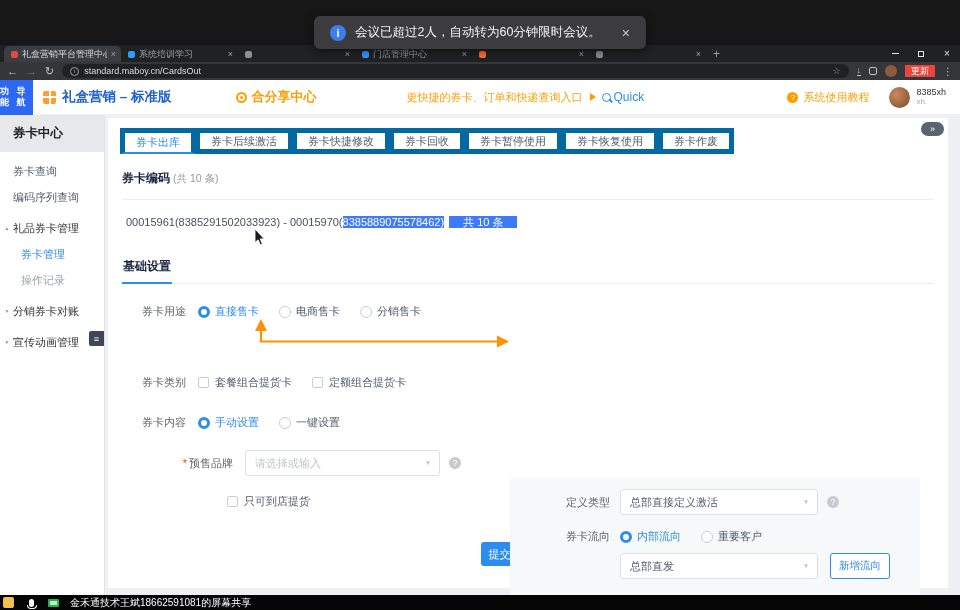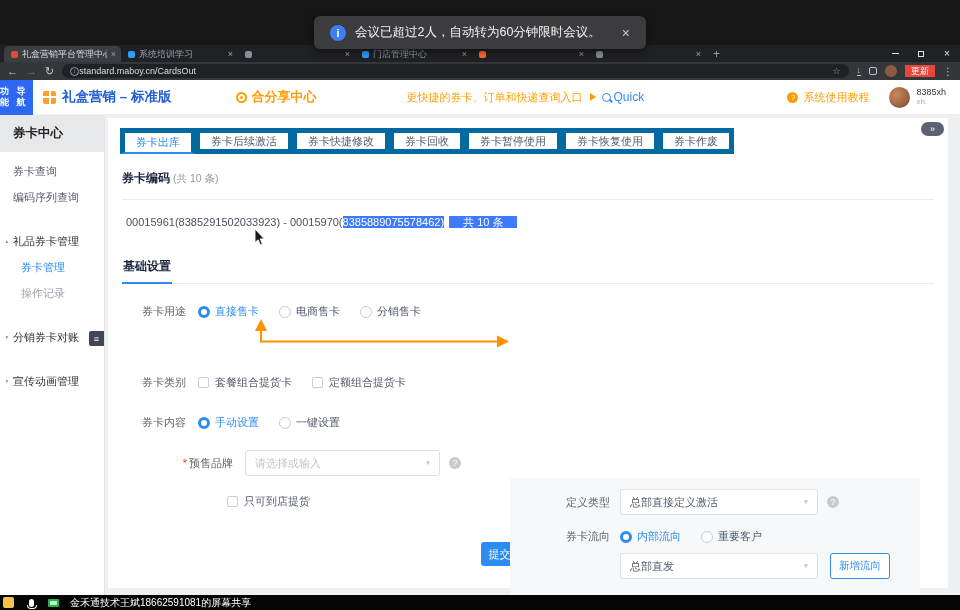--- a/index.html
+++ b/index.html
@@ -35,21 +35,21 @@
         color:#dfe1e4; font-size:10px; }
   .min-bar { width:7px; height:1px; background:#dfe1e4; }
   .max-box { width:6px; height:6px; border:1px solid #dfe1e4; }
 
   
   .toolbar { position:absolute; left:0; top:62px; width:960px; height:18px; background:#35363a;
              display:flex; align-items:center; padding:0 7px; gap:8px; }
   .ticon { color:#c2c5c9; font-size:11px; line-height:1; }
   .ticon.dim { color:#75777b; }
   .urlbar { flex:1; height:14px; background:#202124; border-radius:7px; display:flex;
-            align-items:center; padding:0 8px; }
+            align-items:center; gap:5px; padding:0 8px; }
   .site-i { width:9px; height:9px; border-radius:50%; border:1px solid #9aa0a6; color:#9aa0a6;
             font-size:6px; display:flex; align-items:center; justify-content:center; flex:none; }
   .url-text { color:#dadce0; font-size:9px; }
   .urlstar { margin-left:auto; color:#9aa0a6; font-size:9px; }
   .ticon-dl { color:#c2c5c9; font-size:9px; border-bottom:1px solid #c2c5c9; line-height:1; }
   .ext-box { width:8px; height:8px; border:1px solid #c2c5c9; border-radius:2px; }
   .avatar-sm { width:12px; height:12px; border-radius:50%; background:#8d5b3f; }
   .update-pill { background:#e8453c; color:#fff; font-size:9px; height:12px; border-radius:0;
                  display:flex; align-items:center; padding:0 6px; }
   .kebab { color:#c2c5c9; font-size:10px; }
@@ -90,21 +90,21 @@
 
   
   .workarea { position:absolute; left:0; top:115px; width:960px; height:480px; display:flex; background:#eef0f3; }
   .sidebar { width:105px; background:#fff; border-right:1px solid #e4e4e4; position:relative; flex:none; }
   .sb-title { height:37px; background:#e7e8ea; font-size:12.5px; font-weight:bold; color:#222;
               display:flex; align-items:center; padding-left:13px; }
   .sb-list { padding-top:6px; }
   .sb-item { height:26px; display:flex; align-items:center; padding-left:13px; font-size:11px;
              color:#515a6e; position:relative; white-space:nowrap; }
   .sb-item .caret { position:absolute; left:4px; font-size:6px; color:#8a8f99; transform:scale(.8); }
-  .sb-group { margin-top:18px; color:#333; }
+  .sb-group { margin-top:5px; color:#333; }
   .sb-sub { padding-left:21px; }
   .sb-sub.active { color:#2d8cf0; }
   .sb-sub.muted { color:#9aa0ab; }
   .sb-handle { position:absolute; right:0; top:216px; width:15px; height:15px; background:#3f4757;
                color:#fff; border-radius:2px 0 0 2px; display:flex; align-items:center;
                justify-content:center; font-size:9px; }
 
   .main { flex:1; position:relative; }
   .card { position:absolute; left:3px; top:3px; width:840px; height:470px; background:#fff; }
   .collapse-btn { position:absolute; right:4px; top:4px; width:23px; height:14px; background:#5a6470;

